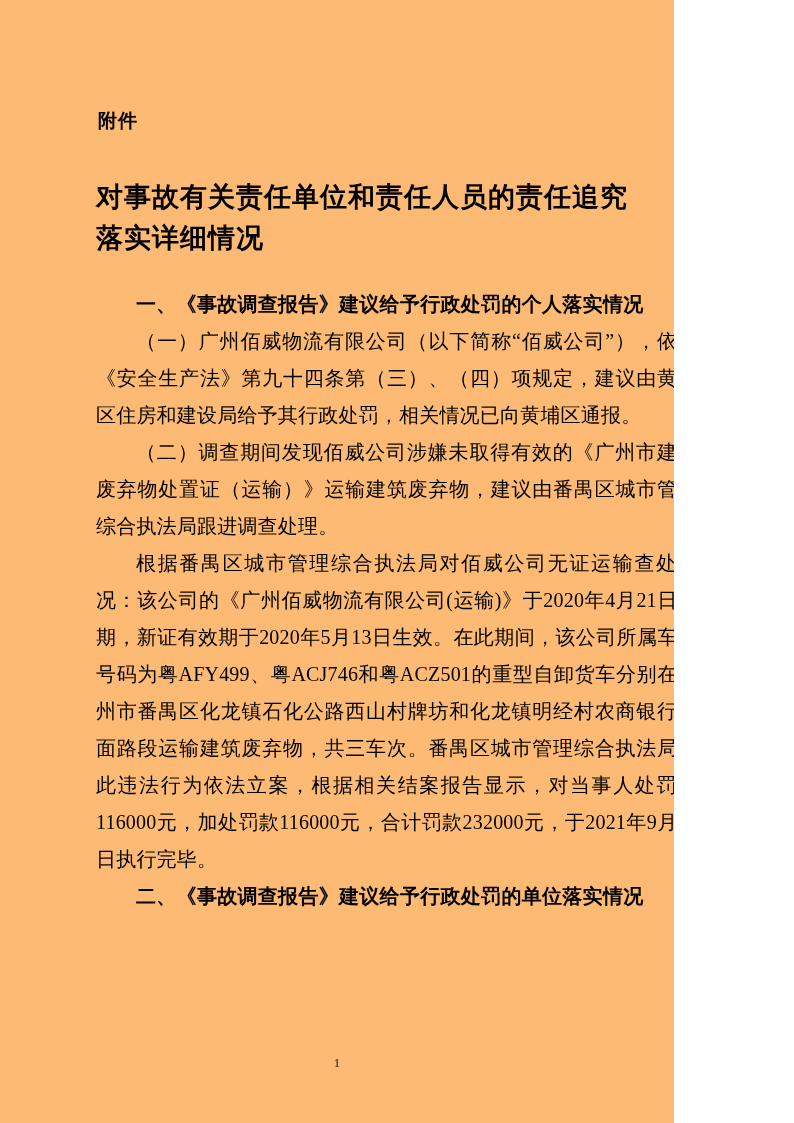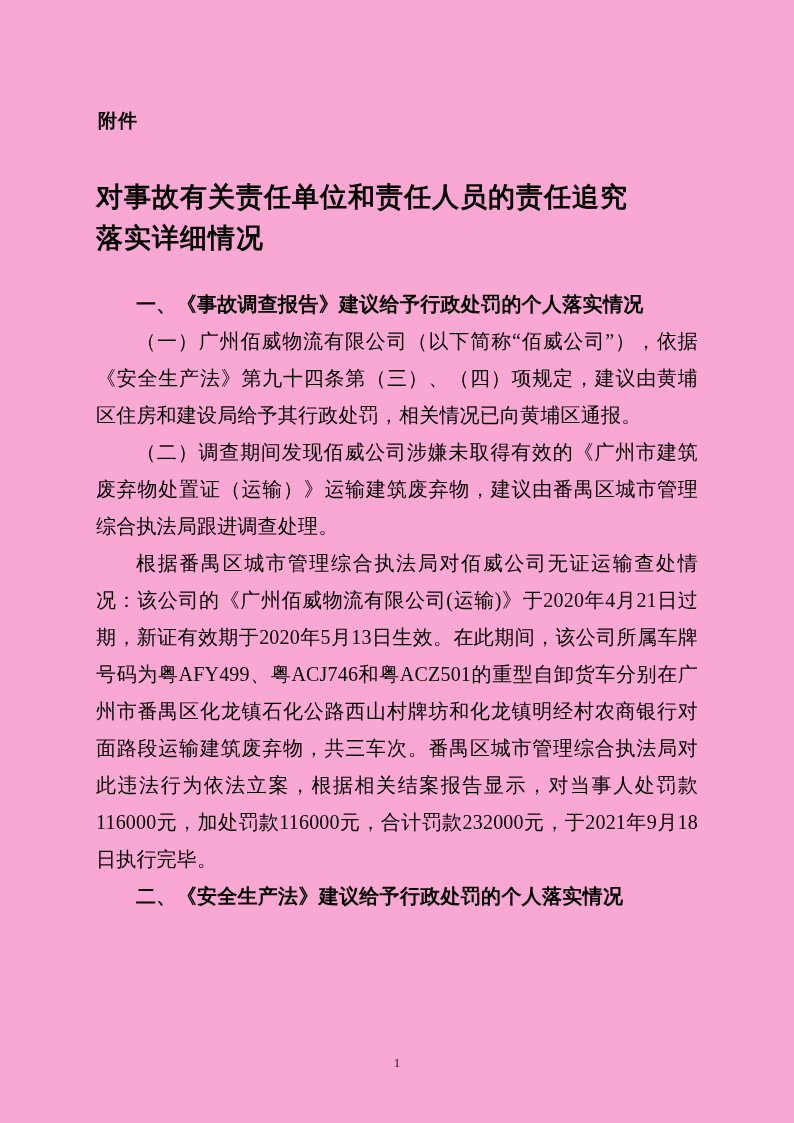--- a/index.html
+++ b/index.html
@@ -6,23 +6,23 @@
     margin: 0;
     padding: 0;
     background: #ffffff;
   }
   body {
     font-family: "Liberation Serif", "DejaVu Serif", serif;
     color: #000000;
   }
   .page {
     position: relative;
-    width: 794px;
+    width: 674px;
     height: 1123px;
-    background: #f9a8d4;
+    background: #fdba74;
     overflow: hidden;
     box-sizing: border-box;
   }
   .content {
     position: absolute;
     left: 96px;
     top: 108px;
     width: 602px;
   }
   .attachment-label {
@@ -91,20 +91,20 @@
     <div class="body-block">
 
       <p class="section-heading">一、《事故调查报告》建议给予行政处罚的个人落实情况</p>
 
       <p class="para">（一）广州佰威物流有限公司（以下简称“佰威公司”），依据《安全生产法》第九十四条第（三）、（四）项规定，建议由黄埔区住房和建设局给予其行政处罚，相关情况已向黄埔区通报。</p>
 
       <p class="para">（二）调查期间发现佰威公司涉嫌未取得有效的《广州市建筑废弃物处置证（运输）》运输建筑废弃物，建议由番禺区城市管理综合执法局跟进调查处理。</p>
 
       <p class="para">根据番禺区城市管理综合执法局对佰威公司无证运输查处情况：该公司的《广州佰威物流有限公司(运输)》于2020年4月21日过期，新证有效期于2020年5月13日生效。在此期间，该公司所属车牌号码为粤AFY499、粤ACJ746和粤ACZ501的重型自卸货车分别在广州市番禺区化龙镇石化公路西山村牌坊和化龙镇明经村农商银行对面路段运输建筑废弃物，共三车次。番禺区城市管理综合执法局对此违法行为依法立案，根据相关结案报告显示，对当事人处罚款116000元，加处罚款116000元，合计罚款232000元，于2021年9月18日执行完毕。</p>
 
-      <p class="section-heading">二、《安全生产法》建议给予行政处罚的个人落实情况</p>
+      <p class="section-heading">二、《事故调查报告》建议给予行政处罚的单位落实情况</p>
 
     </div>
   </div>
 
   <div class="page-number">1</div>
 
 </div>
 
 </body></html>

